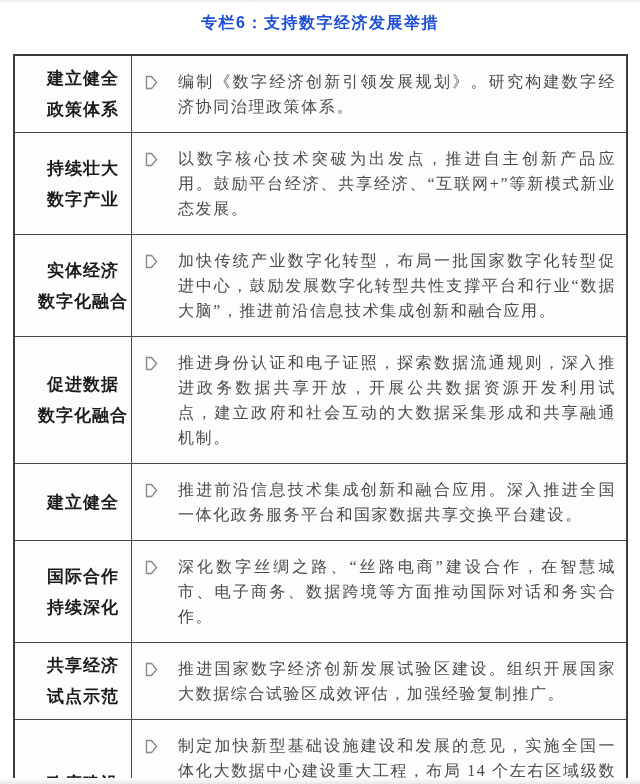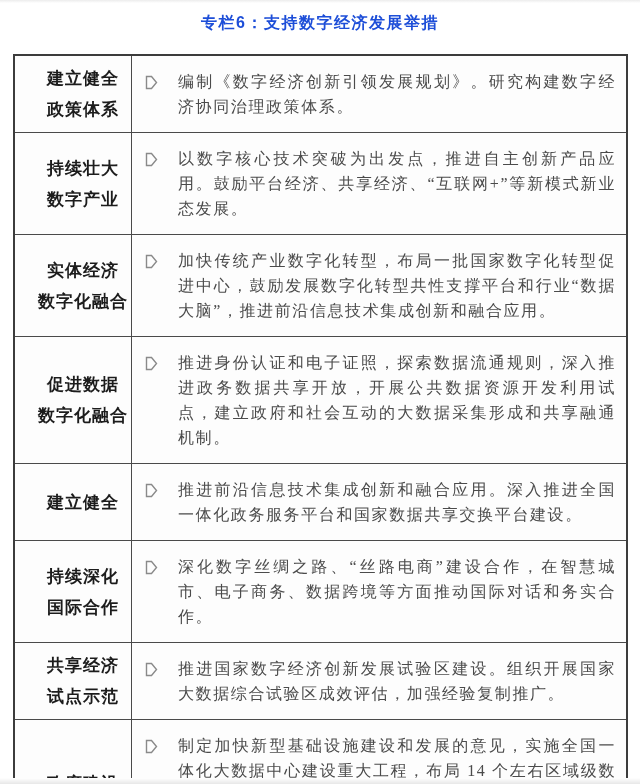--- a/index.html
+++ b/index.html
@@ -153,22 +153,22 @@
         <svg width="13" height="15" viewBox="0 0 13 15">
             <polygon points="1.5,1.5 6.5,1.5 11.5,7.5 6.5,13.5 1.5,13.5" fill="none" stroke="#8a8a8a" stroke-width="1.4"></polygon>
           </svg>
       </span>
       <div class="content-text">推进前沿信息技术集成创新和融合应用。深入推进全国一体化政务服务平台和国家数据共享交换平台建设。</div>
     </div>
   </div>
 
   <div class="row">
     <div class="label-cell">
+      <span>国际合作</span>
       <span>持续深化</span>
-      <span>国际合作</span>
     </div>
     <div class="content-cell">
       <span class="bullet">
         <svg width="13" height="15" viewBox="0 0 13 15">
             <polygon points="1.5,1.5 6.5,1.5 11.5,7.5 6.5,13.5 1.5,13.5" fill="none" stroke="#8a8a8a" stroke-width="1.4"></polygon>
           </svg>
       </span>
       <div class="content-text">深化数字丝绸之路、“丝路电商”建设合作，在智慧城市、电子商务、数据跨境等方面推动国际对话和务实合作。</div>
     </div>
   </div>

